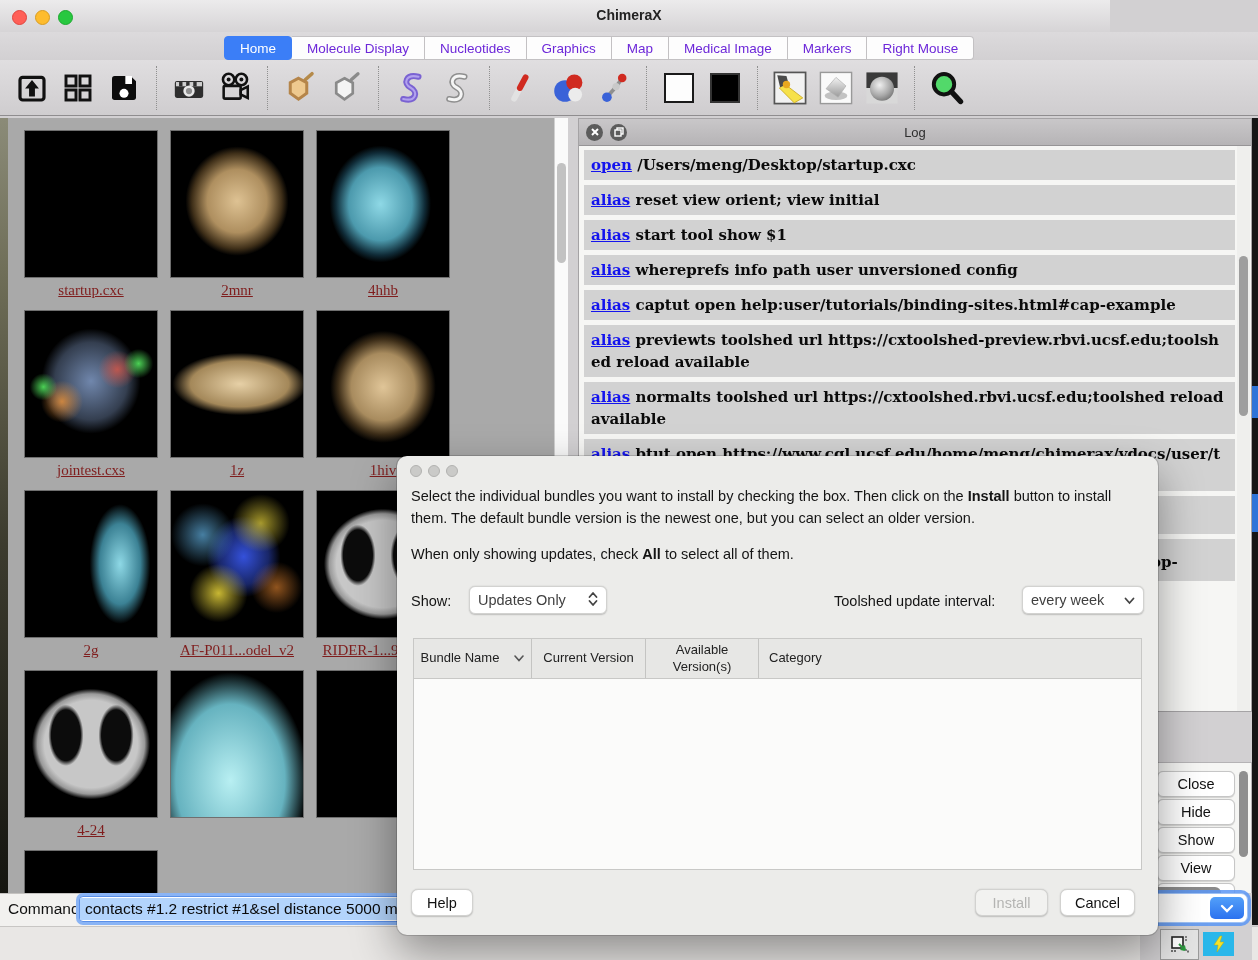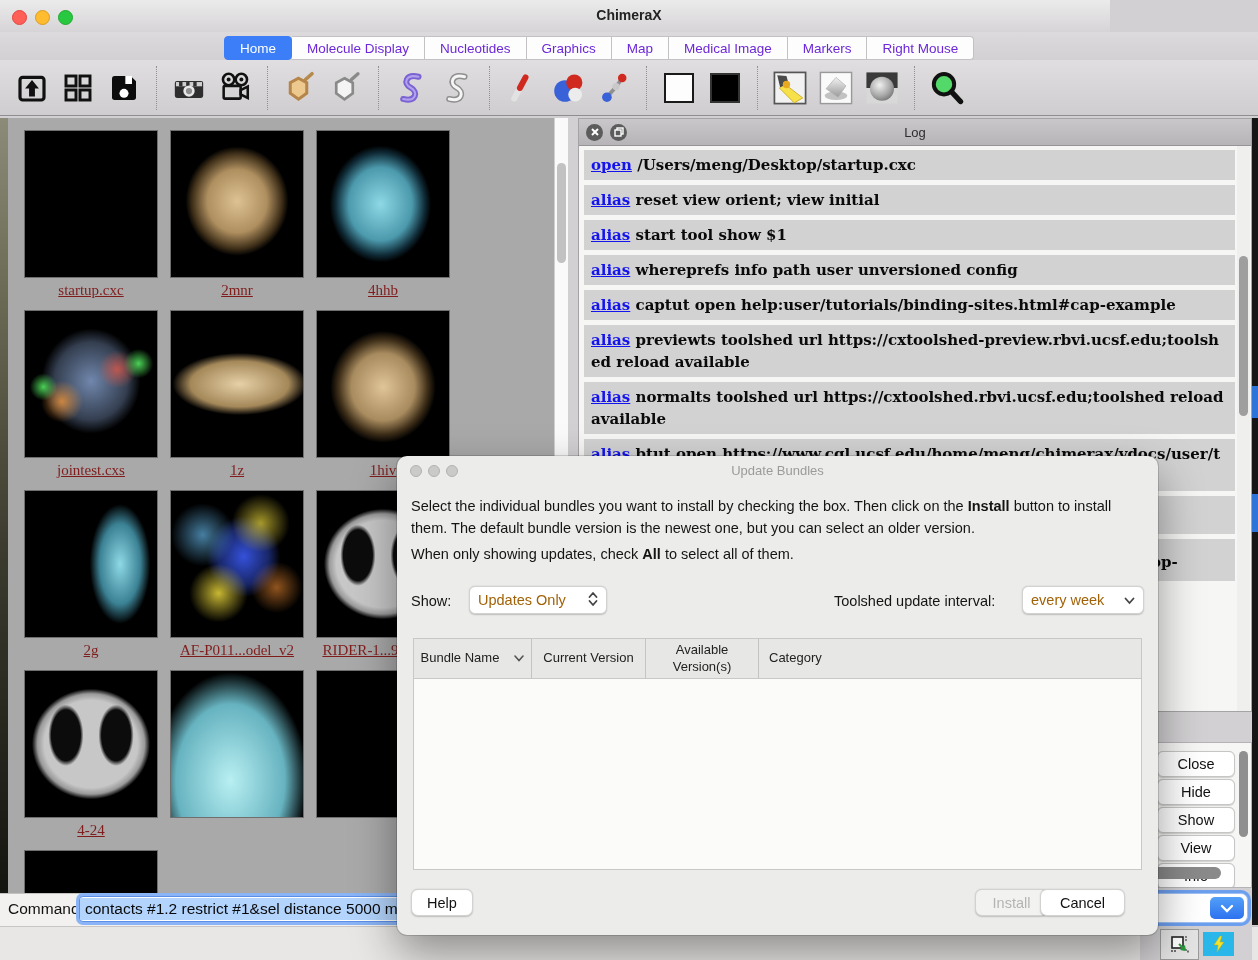--- a/index.html
+++ b/index.html
@@ -61,21 +61,21 @@
   .logbtn{width:17px;height:17px;border-radius:50%;background:#5c5c5c;display:flex;align-items:center;justify-content:center;margin-left:7px;}
   .logtitle{position:absolute;width:100%;text-align:center;font-size:13px;color:#2e2e2e;}
   .logbody{position:absolute;left:5px;top:31px;width:651px;display:flex;flex-direction:column;gap:5px;}
   .logentry{background:#d2d2d2;padding:4px 7px;font-family:"DejaVu Serif","Liberation Serif",serif;font-weight:bold;font-size:15px;line-height:22px;color:#0a0a0a;word-break:break-all;position:relative;}
   .loglink{color:#1414ee;text-decoration:underline;}
   .logfrag{position:absolute;left:567px;top:12px;}
   .logscroll{position:absolute;right:1px;top:27px;width:13px;height:565px;background:#efefed;}
   .logthumbbar{position:absolute;left:2px;top:110px;width:9px;height:160px;background:#9e9e9e;border-radius:5px;}
 
   
-  .sidepanel{left:1134px;top:742px;width:118px;height:146px;background:#f6f6f4;border:1px solid #b5b3b5;box-sizing:border-box;overflow:hidden;}
+  .sidepanel{left:1134px;top:762px;width:118px;height:146px;background:#f6f6f4;border:1px solid #b5b3b5;box-sizing:border-box;overflow:hidden;}
   .sidebtn{position:absolute;left:22px;width:76px;height:24px;background:#fff;border:1px solid #c6c6c6;border-radius:6px;font-size:14.5px;color:#111;display:flex;align-items:center;justify-content:center;box-shadow:0 .5px 1px rgba(0,0,0,.15);}
   .sidescroll-v{position:absolute;right:3px;top:8px;width:9px;height:86px;background:#8f8f8f;border-radius:5px;}
   .sidescroll-h{position:absolute;left:10px;bottom:8px;width:76px;height:12px;background:#8a8a8a;border-radius:6px;}
 
   
   .cmdstrip{left:0;top:893px;width:1140px;height:33px;background:#f2f1ef;border-top:1px solid #c4c2c0;}
   .cmdlabel{left:8px;top:900px;font-size:15.5px;color:#111;}
   .cmdinput{left:79px;top:896px;width:1050px;height:24px;background:#fff;border:1px solid #5a8fe8;border-radius:4px;box-shadow:0 0 0 3px #8ab4f5;display:flex;align-items:center;overflow:hidden;}
   .cmdsel{background:#b3d4fc;font-size:15.5px;color:#0a0a0a;padding:2px 2px 2px 5px;white-space:nowrap;}
   .statusstrip{left:0;top:926px;width:1258px;height:34px;background:#e9e7e5;border-top:1px solid #c8c6c4;}
@@ -91,21 +91,21 @@
   .right-sliver{left:1252px;top:118px;width:6px;height:807px;background:#161616;}
   .bluepatch{position:absolute;left:0;width:6px;background:#2f74d8;}
 
   
   .dialog{left:397px;top:456px;width:761px;height:479px;background:#ececea;border-radius:10px;box-shadow:0 18px 45px rgba(0,0,0,.4),0 0 0 1px rgba(0,0,0,.15);z-index:50;}
   .ddots{position:absolute;left:13px;top:9px;display:flex;gap:6px;}
   .ddot{width:12px;height:12px;border-radius:50%;background:#cacac8;border:1px solid #b2b2b0;box-sizing:border-box;}
   .dtitle{position:absolute;left:0;top:7px;width:100%;text-align:center;font-size:13px;color:#9b9b9b;}
   .dpara{position:absolute;left:14px;width:732px;font-size:14.5px;line-height:1.5;color:#141414;}
   .dlabel{font-size:14.5px;color:#141414;}
-  .popup{position:absolute;height:28px;background:#fff;border:1px solid #d2d2d0;border-radius:6px;box-shadow:0 .5px 1.5px rgba(0,0,0,.2);display:flex;align-items:center;font-size:14.5px;color:#a16207;box-sizing:border-box;}
+  .popup{position:absolute;height:28px;background:#fff;border:1px solid #d2d2d0;border-radius:6px;box-shadow:0 .5px 1.5px rgba(0,0,0,.2);display:flex;align-items:center;font-size:14.5px;color:#404040;box-sizing:border-box;}
   .dtable{position:absolute;left:16px;top:182px;width:729px;height:232px;border:1px solid #c8c8c6;background:#fbfbfa;box-sizing:border-box;}
   .dthead{position:absolute;left:0;top:0;width:100%;height:40px;background:#e7e7e5;border-bottom:1px solid #c8c8c6;display:flex;box-sizing:border-box;}
   .dth{font-size:13px;color:#222;display:flex;align-items:center;justify-content:center;text-align:center;border-right:1px solid #c4c4c2;box-sizing:border-box;line-height:1.25;}
   .dth.last{border-right:none;justify-content:flex-start;padding-left:10px;text-align:left;}
   .dbtn{position:absolute;top:433px;height:27px;background:#fff;border:1px solid #d2d2d0;border-radius:7px;box-shadow:0 .5px 1.5px rgba(0,0,0,.2);font-size:14.5px;color:#111;display:flex;align-items:center;justify-content:center;box-sizing:border-box;}
   .dbtn.disabled{color:#b4b4b2;background:#f2f2f0;}
   b{font-weight:bold;}
 </style>
 </head>
 <body>
@@ -427,23 +427,22 @@
         <polygon points="9,1 3,10 7,10 6,17 13,7 9,7 11,1" fill="#f3e32a" stroke="#b8a810" stroke-width=".5"></polygon>
       </svg>
   </div>
 
   <div class="abs dialog">
     <div class="ddots">
       <div class="ddot"></div>
       <div class="ddot"></div>
       <div class="ddot"></div>
     </div>
-    <div class="dtitle">Update Bundles</div>
-
-    <div class="dpara" style="top:40px;">
+
+    <div class="dpara" style="top:30px;">
       <span>Select the individual bundles you want to install by checking the box. Then click on the </span><b>Install</b><span> button to install them. The default bundle version is the newest one, but you can select an older version.</span>
     </div>
     <div class="dpara" style="top:88px;">
       <span>When only showing updates, check </span><b>All</b><span> to select all of them.</span>
     </div>
 
     <div class="dlabel abs" style="left:14px;top:137px;font-weight:normal;">Show:</div>
     <div class="popup" style="left:72px;top:130px;width:138px;padding:0 8px;justify-content:space-between;">
       <span>Updates Only</span>
       <span>
@@ -473,16 +472,16 @@
         </div>
         <div class="dth" style="width:114px;">Current Version</div>
         <div class="dth" style="width:113px;">Available Version(s)</div>
         <div class="dth last" style="flex:1;">Category</div>
       </div>
       <div></div>
     </div>
 
     <div class="dbtn" style="left:14px;width:62px;">Help</div>
     <div class="dbtn disabled" style="left:578px;width:73px;">Install</div>
-    <div class="dbtn" style="left:643px;width:85px;">Cancel</div>
+    <div class="dbtn" style="left:663px;width:75px;">Cancel</div>
   </div>
 
 </div>
 
 </body></html>

